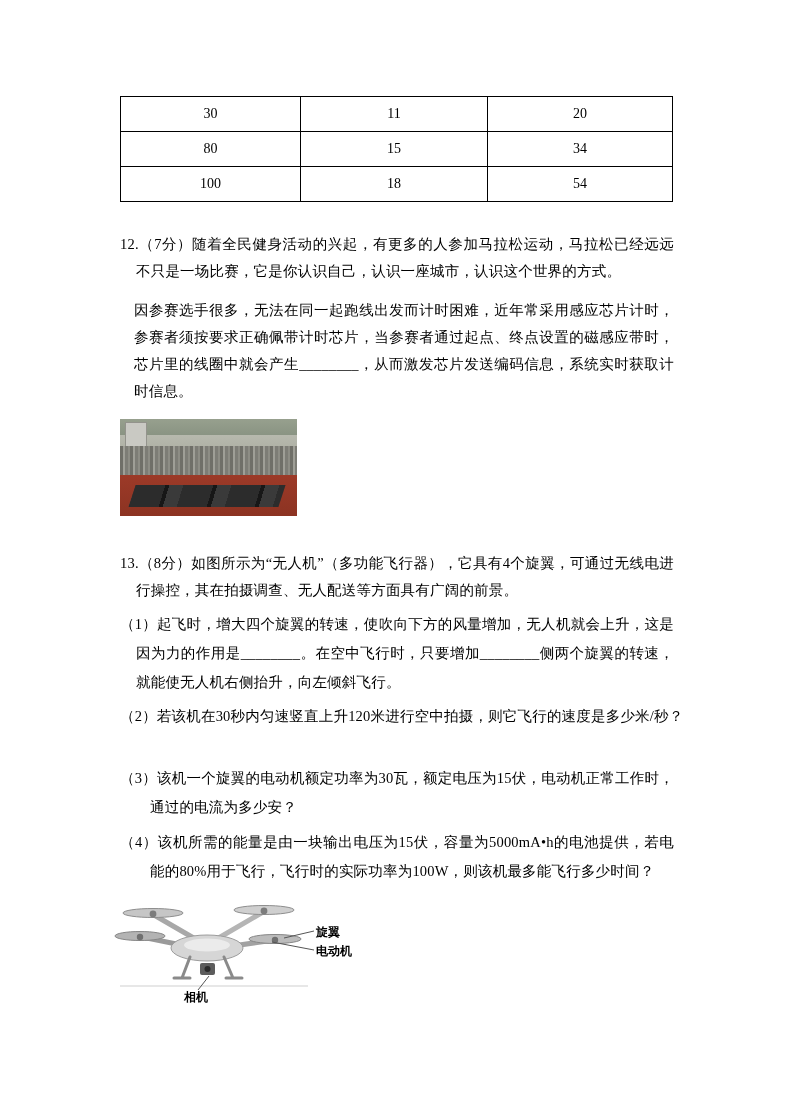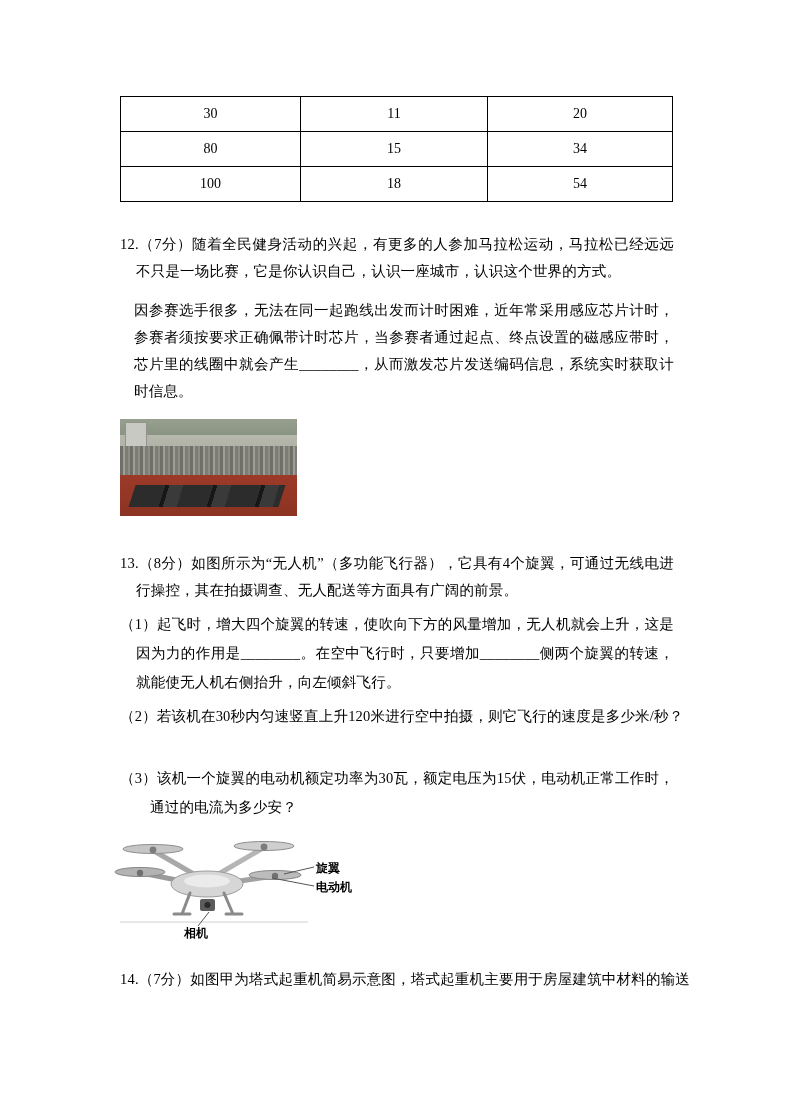--- a/index.html
+++ b/index.html
@@ -136,20 +136,21 @@
   <div class="marathon-photo">
     <div class="mp-monument"></div>
     <div class="mp-crowd"></div>
     <div class="mp-mats"></div>
   </div>
 
   <p class="para hang16 q13-intro">13.（8分）如图所示为“无人机”（多功能飞行器），它具有4个旋翼，可通过无线电进行操控，其在拍摄调查、无人配送等方面具有广阔的前景。</p>
   <p class="para hang16 q13-p1">（1）起飞时，增大四个旋翼的转速，使吹向下方的风量增加，无人机就会上升，这是因为力的作用是________。在空中飞行时，只要增加________侧两个旋翼的转速，就能使无人机右侧抬升，向左倾斜飞行。</p>
   <p class="para nowrap q13-p2">（2）若该机在30秒内匀速竖直上升120米进行空中拍摄，则它飞行的速度是多少米/秒？</p>
   <p class="para hang30 q13-p3">（3）该机一个旋翼的电动机额定功率为30瓦，额定电压为15伏，电动机正常工作时，通过的电流为多少安？</p>
+  <p class="para hang30 q13-p4">（4）该机所需的能量是由一块输出电压为15伏，容量为5000mA•h的电池提供，若电能的80%用于飞行，飞行时的实际功率为100W，则该机最多能飞行多少时间？</p>
 
   <div class="drone-figure">
     <svg class="drone-svg" viewBox="0 0 200 106" width="200" height="106" xmlns="http://www.w3.org/2000/svg">
 
       <g stroke-linecap="round">
         <line x1="90" y1="46" x2="40" y2="17" stroke="#a8a8a8" stroke-width="5"></line>
         <line x1="96" y1="45" x2="149" y2="14" stroke="#b5b5b5" stroke-width="5"></line>
         <line x1="87" y1="51" x2="28" y2="39" stroke="#9a9a9a" stroke-width="5"></line>
         <line x1="98" y1="51" x2="160" y2="42" stroke="#a2a2a2" stroke-width="5"></line>
       </g>
@@ -183,15 +184,14 @@
         <line x1="170" y1="40" x2="200" y2="33"></line>
         <line x1="158" y1="44" x2="200" y2="52"></line>
         <line x1="95" y1="78" x2="84" y2="92"></line>
       </g>
     </svg>
     <span class="fig-label lbl-rotor">旋翼</span>
     <span class="fig-label lbl-motor">电动机</span>
     <span class="fig-label lbl-camera">相机</span>
   </div>
 
-  <p class="para hang16 nowrap q14-intro">14.（7分）如图甲为塔式起重机简易示意图，塔式起重机主要用于房屋建筑中材料的输送</p>
 
 </div>
 
 </body></html>

